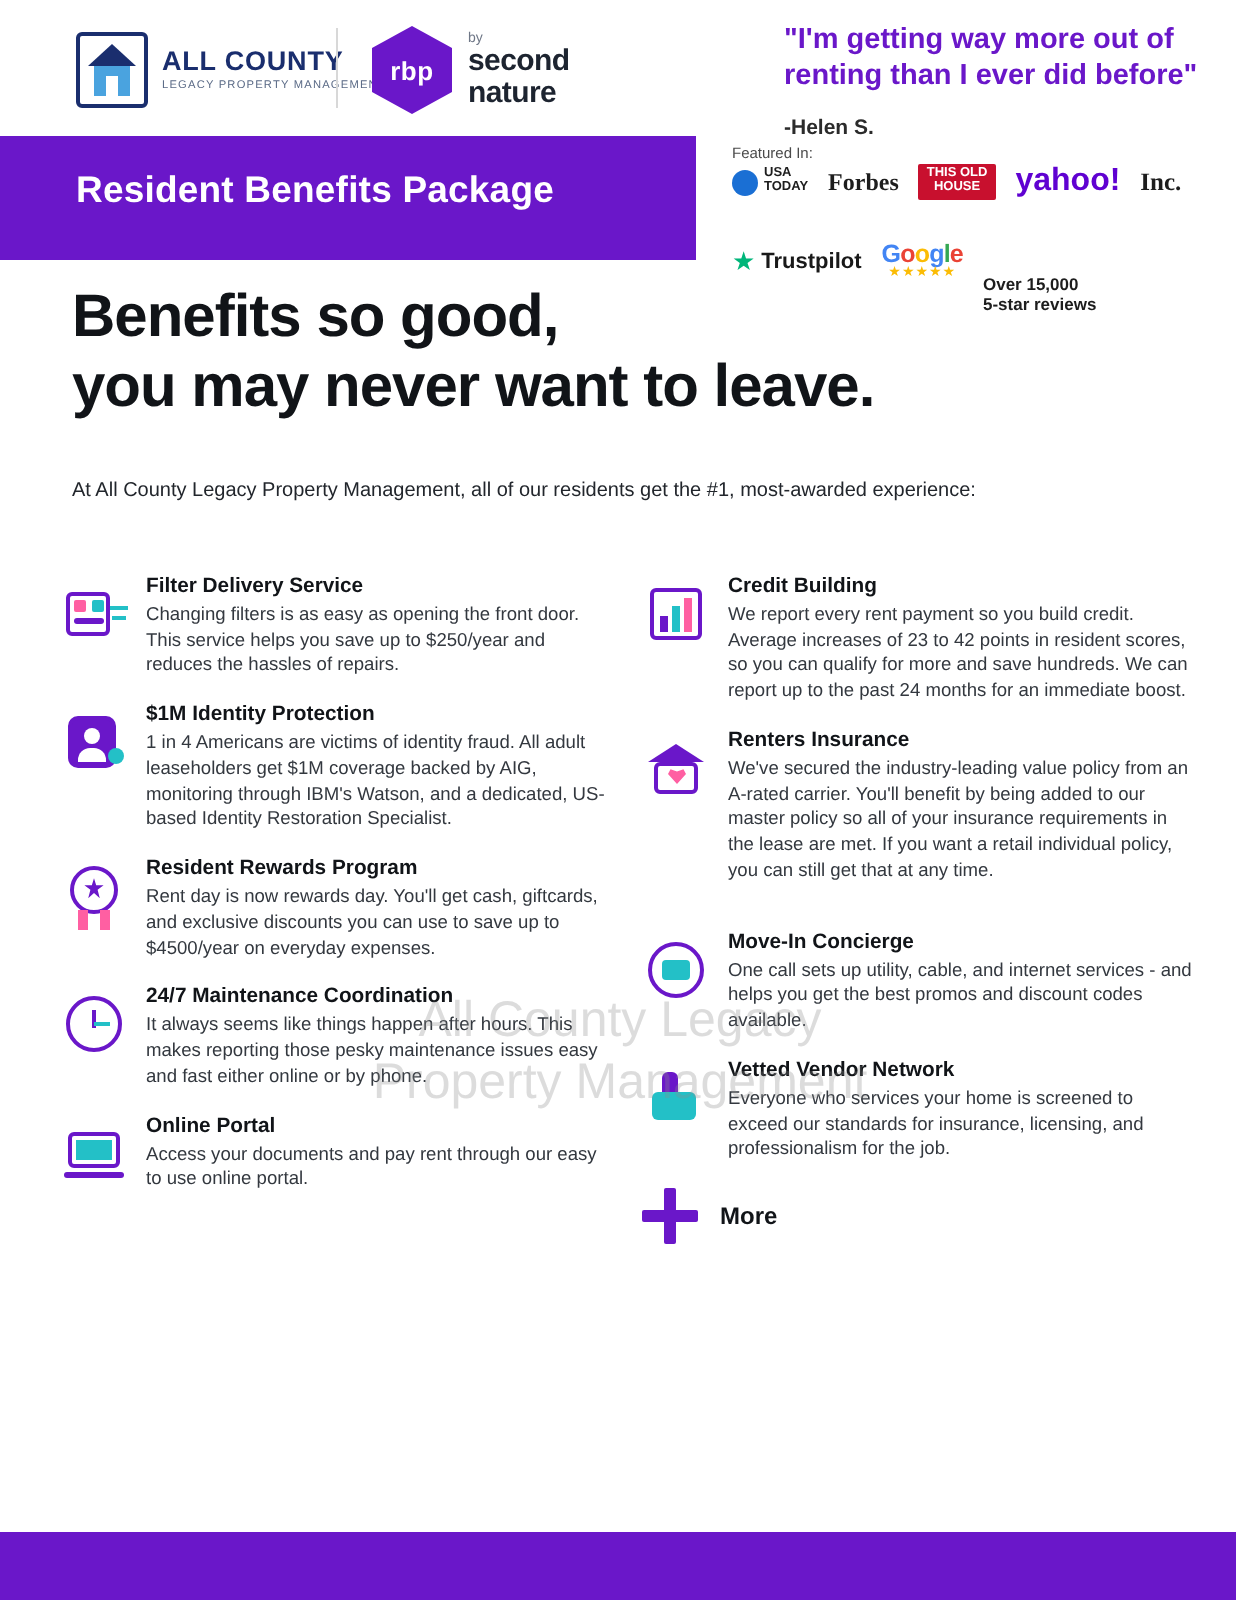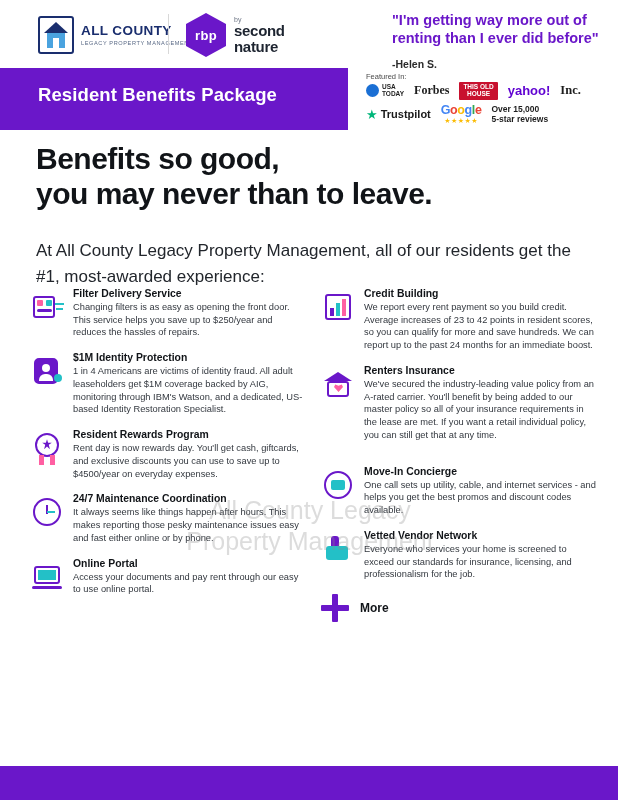--- a/index.html
+++ b/index.html
@@ -68,42 +68,42 @@
     position: absolute; left: 36px; top: 58px; color: #2b2b2b; font-size: 10.5px; font-weight: bold;
   }
   .featured-label { position: absolute; left: 10px; top: 72px; font-size: 7.5px; color: #4a4a4a; }
   .press-row { position: absolute; left: 10px; top: 82px; display: flex; align-items: center; gap: 10px; }
   .press-usa { display: flex; align-items: center; gap: 3px; }
   .press-usa .dot { width: 13px; height: 13px; border-radius: 50%; background: #1a6fd4; }
   .press-usa .t { font-size: 6.5px; font-weight: bold; color: #1d1d1d; line-height: 1.02; }
   .press-forbes { font-family: "Liberation Serif", serif; font-size: 12px; font-weight: bold; color: #1d1d1d; }
   .press-house { background: #c8102e; color: #fff; font-size: 6.5px; font-weight: bold;
     padding: 2px 4px; line-height: 1.05; text-align: center; border-radius: 1px; }
-  .press-yahoo { font-size: 13px; font-weight: bold; color: #5f01d1; }
+  .press-yahoo { font-size: 16px; font-weight: bold; color: #5f01d1; }
   .press-inc { font-family: "Liberation Serif", serif; font-size: 12.5px; font-weight: bold; color: #1d1d1d; }
 
   .rating-row { position: absolute; left: 10px; top: 104px; display: flex; align-items: center; gap: 10px; }
   .trustpilot { display: flex; align-items: center; gap: 3px; }
   .tp-star { color: #00b67a; font-size: 13px; line-height: 1; }
   .tp-text { font-size: 11px; font-weight: bold; color: #191919; }
   .google-box { text-align: center; }
   .google-word { font-size: 12.5px; font-weight: bold; letter-spacing: -.4px; line-height: 1; }
   .google-word .b { color: #4285f4; } .google-word .r { color: #ea4335; }
   .google-word .y { color: #fbbc05; } .google-word .g { color: #34a853; }
   .google-stars { color: #fbbc05; font-size: 7px; letter-spacing: .5px; line-height: 1; }
-  .reviews-text { font-size: 8.5px; font-weight: bold; color: #1d1d1d; line-height: 1.18; }
+  .reviews-text { font-size: 8.5px; font-weight: bold; color: #1d1d1d; line-height: 1.18; margin-top: 33px; }
 
   
   .headline { position: absolute; left: 36px; top: 142px; width: 560px; }
   .headline h1 {
     font-size: 30px; font-weight: bold; color: #111418; line-height: 1.16; letter-spacing: -.5px;
   }
   .subhead {
     position: absolute; left: 36px; top: 238px; width: 540px;
-    font-size: 17px; color: #22262c; line-height: 1.5;
+    font-size: 10px; color: #22262c; line-height: 1.5;
   }
 
   
   .cols { position: absolute; left: 30px; top: 288px; width: 566px; display: flex; gap: 16px; }
   .col { width: 275px; }
   .item { display: flex; gap: 9px; margin-bottom: 13px; }
   .item-icon { width: 34px; min-width: 34px; height: 34px; margin-top: 2px; position: relative; }
   .item-body { flex: 1; }
   .item-title { font-size: 10.4px; font-weight: bold; color: #111418; margin-bottom: 2px; }
   .item-desc { font-size: 9.3px; color: #33383f; line-height: 1.37; }
@@ -205,21 +205,21 @@
           <div>Over 15,000</div>
           <div>5-star reviews</div>
         </div>
       </div>
     </div>
   </div>
 
   <div class="headline">
     <h1>
       <span>Benefits so good,</span><br>
-      <span>you may never than to leave.</span>
+      <span>you may never want to leave.</span>
     </h1>
   </div>
   <div class="subhead">At All County Legacy Property Management, all of our residents get the #1, most-awarded experience:</div>
 
   <div class="cols">
 
     <div class="col">
 
       <div class="item">
         <div class="item-icon">

